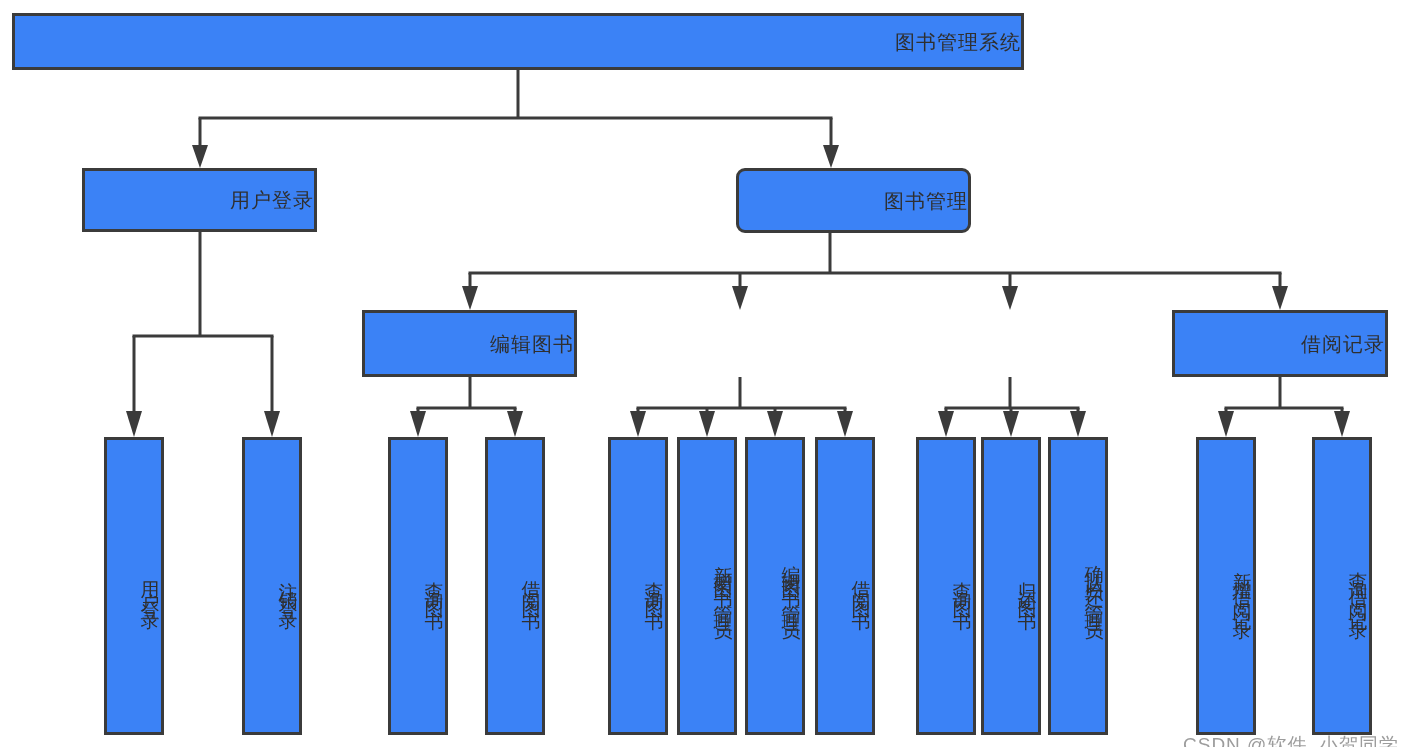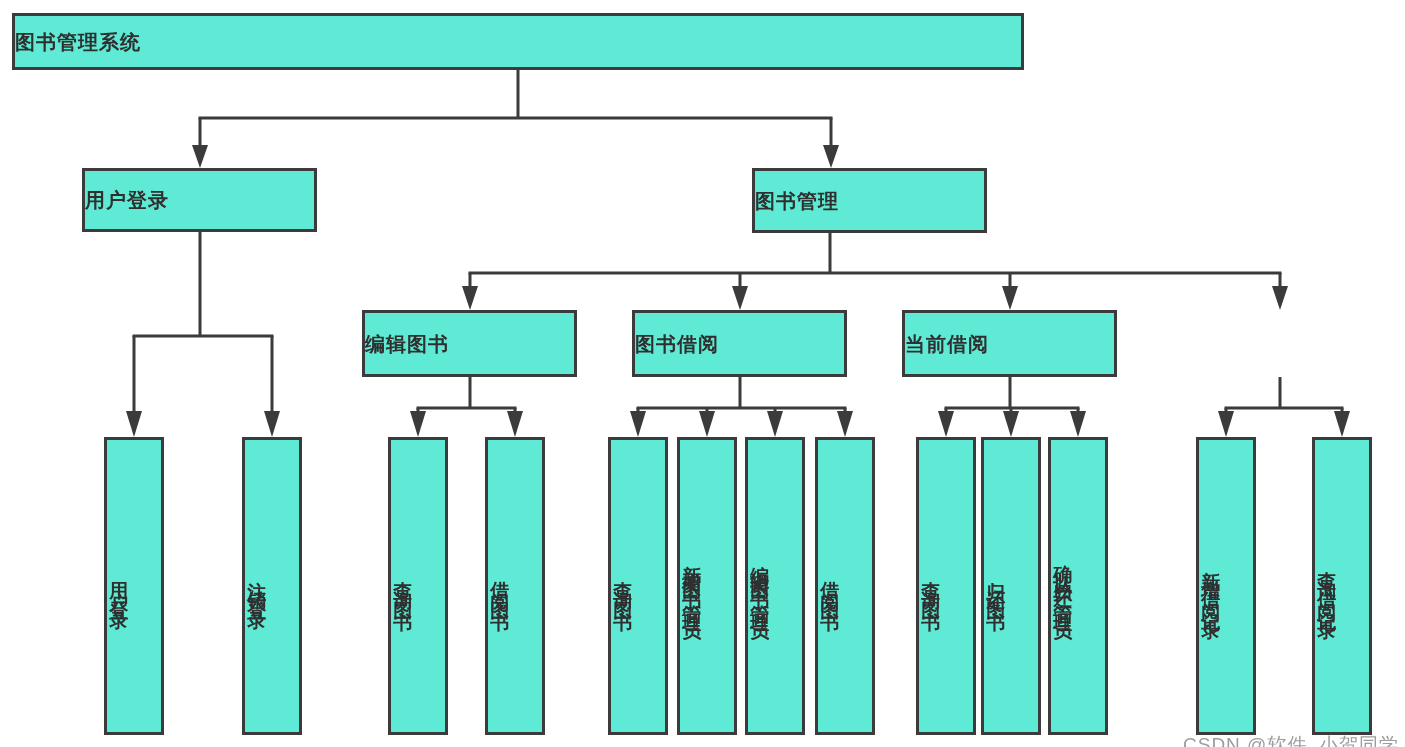--- a/index.html
+++ b/index.html
@@ -19,31 +19,30 @@
     position: absolute;
     left: 0;
     top: 0;
     width: 1405px;
     height: 747px;
     pointer-events: none;
   }
   .node {
     position: absolute;
     box-sizing: border-box;
-    background: #5eead4;
+    background: #3b82f6;
     border: 3px solid #3b3b3b;
     display: flex;
     align-items: center;
-    justify-content: flex-start;
+    justify-content: flex-end;
     color: #2f2f2f;
     font-size: 20px;
     letter-spacing: 1px;
     text-align: center;
     line-height: 1.2;
-    font-weight: bold;
   }
   .node.vertical {
     font-size: 19px;
   }
   .node.vertical .vtext {
     writing-mode: vertical-rl;
     text-orientation: mixed;
     letter-spacing: 10px;
     white-space: nowrap;
   }
@@ -132,32 +131,29 @@
     </g>
   </svg>
 
   <div class="node" style="left:12px; top:13px; width:1012px; height:57px;">
     <span>图书管理系统</span>
   </div>
 
   <div class="node" style="left:82px; top:168px; width:235px; height:64px;">
     <span>用户登录</span>
   </div>
-  <div class="node" style="left:752px; top:168px; width:235px; height:65px;">
+  <div class="node" style="left:736px; top:168px; width:235px; height:65px;border-radius:9px;">
     <span>图书管理</span>
   </div>
 
   <div class="node" style="left:362px; top:310px; width:215px; height:67px;">
     <span>编辑图书</span>
   </div>
-  <div class="node" style="left:632px; top:310px; width:215px; height:67px;">
-    <span>图书借阅</span>
-  </div>
-  <div class="node" style="left:902px; top:310px; width:215px; height:67px;">
-    <span>当前借阅</span>
+  <div class="node" style="left:1172px; top:310px; width:216px; height:67px;">
+    <span>借阅记录</span>
   </div>
 
   <div class="node vertical" style="left:104px; top:437px; width:60px; height:298px;">
     <span class="vtext">用户登录</span>
   </div>
   <div class="node vertical" style="left:242px; top:437px; width:60px; height:298px;">
     <span class="vtext">注销登录</span>
   </div>
 
   <div class="node vertical" style="left:388px; top:437px; width:60px; height:298px;">

